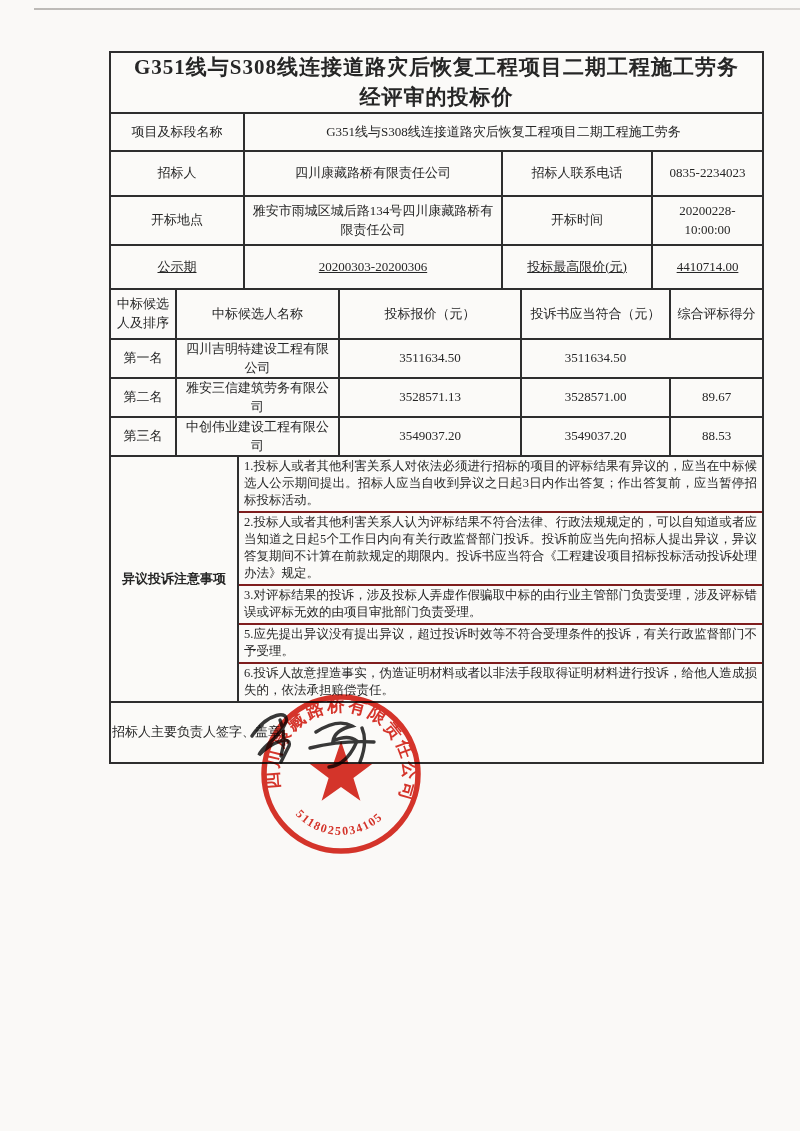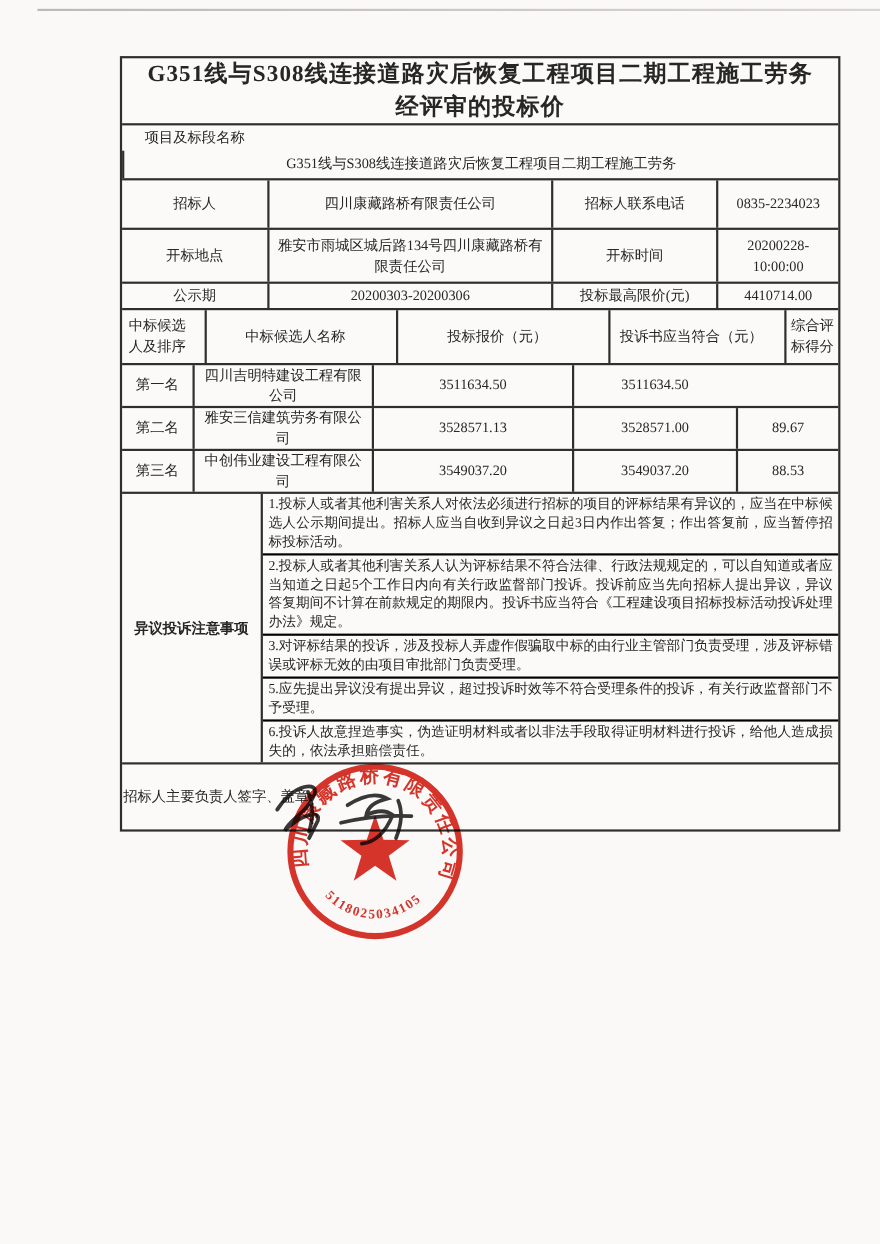--- a/index.html
+++ b/index.html
@@ -33,45 +33,45 @@
     align-items:center;justify-content:center;
     text-align:center;
     font-size:13px;line-height:1.45;
     padding:2px 4px;
   }
   .cell:first-child{border-left:none;}
   
   .r-title{height:59px;}
   .r-title .cell{border-left:none;width:100%;font-weight:bold;font-size:21px;line-height:1.4;letter-spacing:1px;}
   
-  .r-project{height:50px;flex-direction:column;}
+  .r-project{height:38px;}
   .r-bidder{height:45px;}
   .r-venue{height:49px;}
-  .r-period{height:24px;}
+  .r-period{height:44px;text-decoration:underline;}
   .c-label{width:132px;}
   .c-val{flex:1;}
   .c-label2{width:150px;text-align:center;}
   .c-val2{width:111px;}
   
-  .r-chead{height:50px;gap:11px;}
+  .r-chead{height:50px;}
   .r-cand{height:39px;}
   .k1{width:64px;}
   .k2{width:163px;}
   .k3{width:182px;}
   .k4{width:149px;}
   .k5{flex:1;}
   
   .r-objection{align-items:stretch;}
   .obj-label{width:126px;font-weight:bold;}
   .obj-content{flex:1;display:flex;flex-direction:column;align-items:flex-start;justify-content:flex-start;padding:0;text-align:left;}
   .obj-item{
     padding:1px 5px 2px 5px;
     font-size:12.5px;line-height:17px;
     text-align:justify;
-    border-top:2px solid #000000;
+    border-top:2px solid #7f1d1d;
   }
   .obj-item:first-child{border-top:none;}
   
   .r-footer{height:61px;}
   .r-footer .cell{border-left:none;width:100%;align-items:flex-start;justify-content:center;text-align:left;padding-left:1px;}
   
   .seal{position:absolute;left:256px;top:686px;mix-blend-mode:multiply;opacity:.93;}
   .signature{position:absolute;left:246px;top:702px;mix-blend-mode:multiply;opacity:.88;}
 </style>
 </head>

